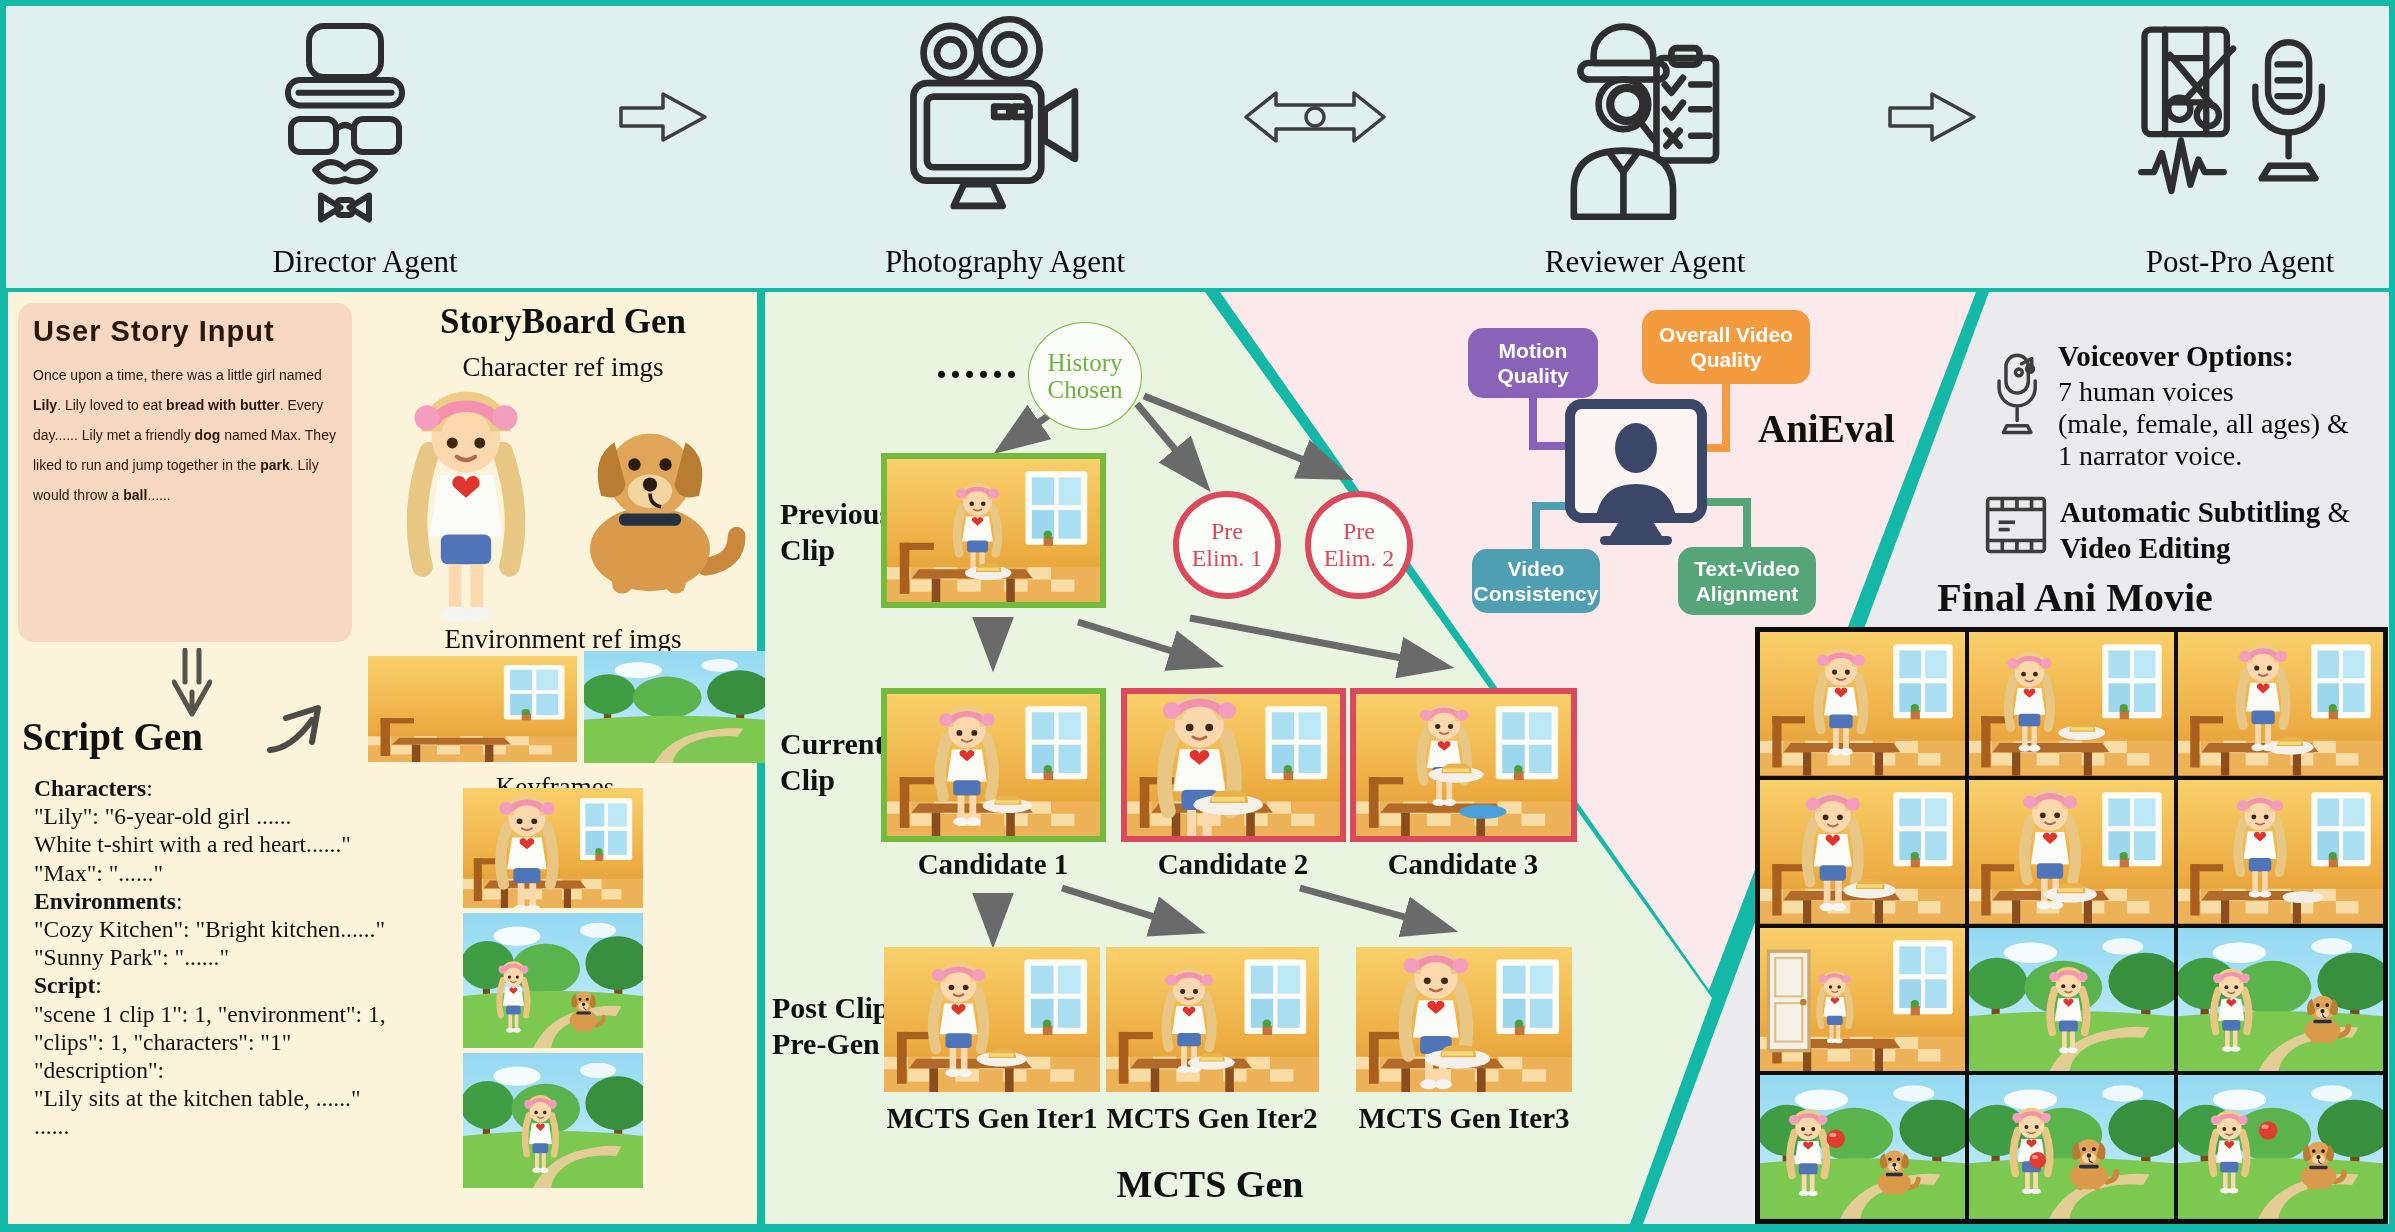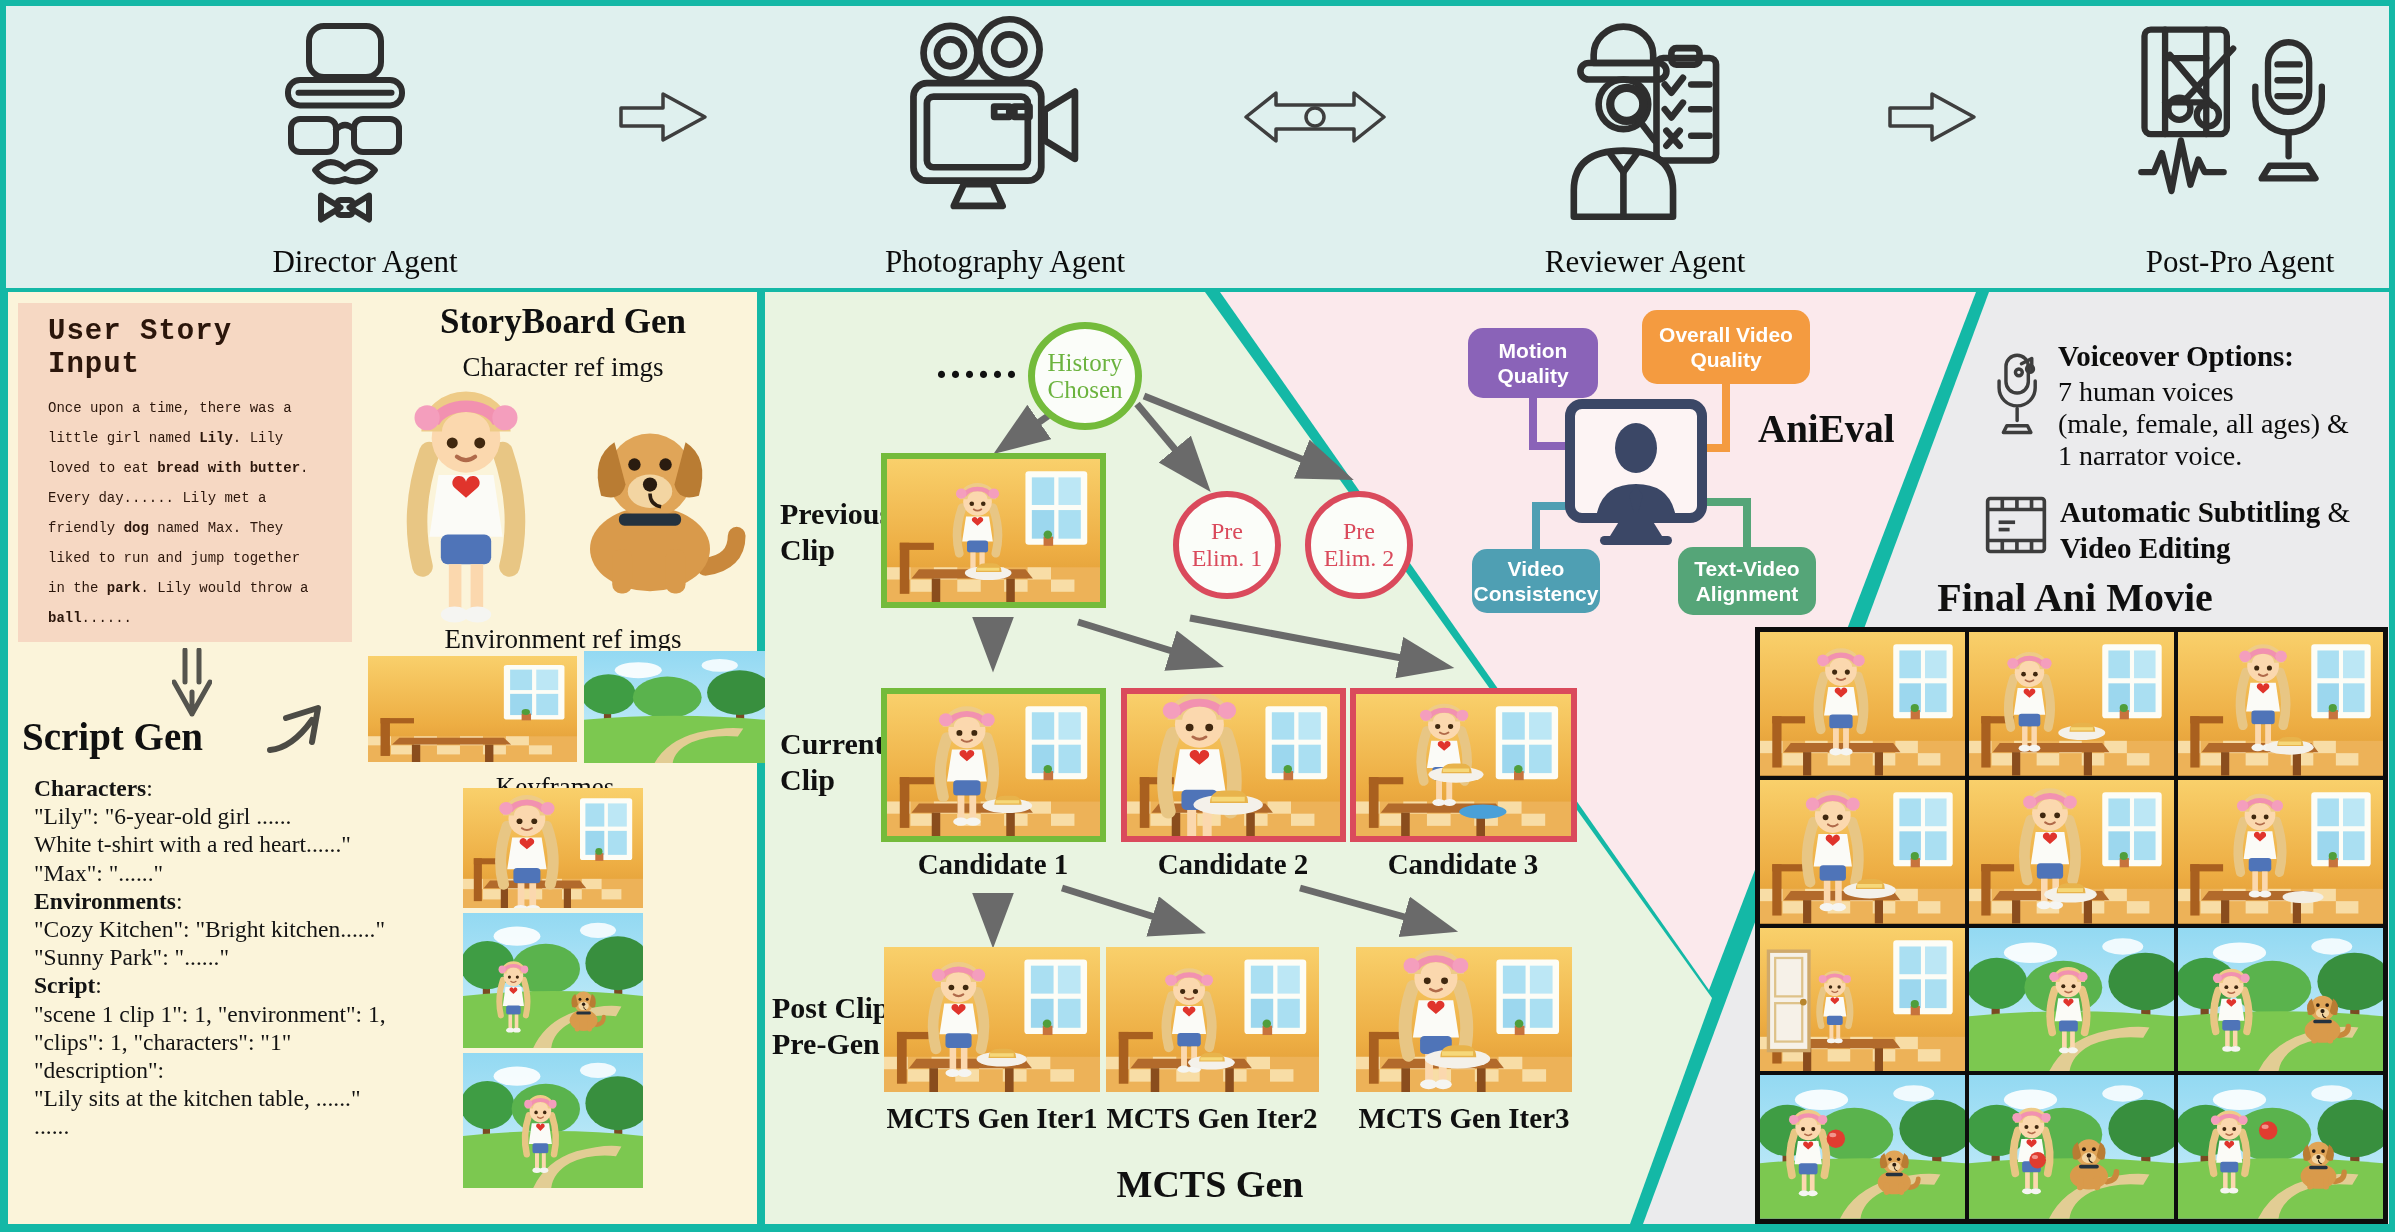--- a/index.html
+++ b/index.html
@@ -9,34 +9,34 @@
   svg{display:block;}
   .bg{position:absolute;left:0;top:0;z-index:0;}
   .layer{position:absolute;left:0;top:0;z-index:1;width:2395px;height:1232px;pointer-events:none;}
   .content{position:absolute;left:0;top:0;z-index:2;width:2395px;height:1232px;}
 
   
   .agent-label{position:absolute;width:340px;text-align:center;font-size:31px;color:#0c0c0c;}
   .flow-icon{stroke:#2e2e2e;stroke-width:4;fill:none;stroke-linejoin:round;stroke-linecap:round;}
 
   
-  .story-box{position:absolute;left:18px;top:303px;width:334px;height:339px;border-radius:0;
-             font-family:Liberation Mono, monospace;color:#2b160b;padding:12px 30px;box-sizing:border-box;}
+  .story-box{position:absolute;left:18px;top:303px;width:334px;height:339px;border-radius:15px;
+             font-family:Liberation Sans, sans-serif;color:#2b160b;padding:12px 15px;box-sizing:border-box;}
   .story-title{font-size:29px;font-weight:bold;letter-spacing:1px;margin-bottom:12px;}
   .story-text{font-size:14px;line-height:30px;}
   .script-title{position:absolute;left:22px;top:714px;font-size:39px;font-weight:bold;}
   .script-block{position:absolute;left:34px;top:774px;width:430px;font-size:23.5px;line-height:28.2px;color:#131313;}
   .sb-title{position:absolute;left:380px;top:302px;width:366px;text-align:center;font-size:35px;font-weight:bold;}
   .sb-h{position:absolute;width:366px;text-align:center;font-size:27px;font-weight:normal;}
 
   
   .dots{position:absolute;left:936px;top:338px;font-size:44px;font-weight:bold;letter-spacing:3px;color:#111;}
   .circle-node{position:absolute;border-radius:50%;background:#fbfdf9;display:flex;align-items:center;justify-content:center;
                text-align:center;white-space:pre-line;box-sizing:border-box;}
-  .hist{left:1028px;top:322px;width:114px;height:108px;border:7px solid #84cc16;font-size:25px;line-height:27px;}
+  .hist{left:1028px;top:322px;width:114px;height:108px;border:1px solid #84cc16;font-size:25px;line-height:27px;}
   .elim{width:108px;height:108px;border:6px solid #da4a5c;font-size:24px;line-height:27px;}
   .clip{position:absolute;box-sizing:border-box;background:#000;}
   .clip svg{width:100%;height:100%;}
   .rowlab{position:absolute;font-size:30px;font-weight:bold;line-height:36px;white-space:pre-line;}
   .cand-lab{position:absolute;width:240px;text-align:center;font-size:29px;font-weight:bold;}
   .mcts-title{position:absolute;left:1080px;top:1162px;width:260px;text-align:center;font-size:38px;font-weight:bold;}
 
   
   .badge{position:absolute;border-radius:15px;color:#fff;font-family:"Liberation Sans",sans-serif;font-weight:bold;
          display:flex;align-items:center;justify-content:center;text-align:center;white-space:pre-line;}

